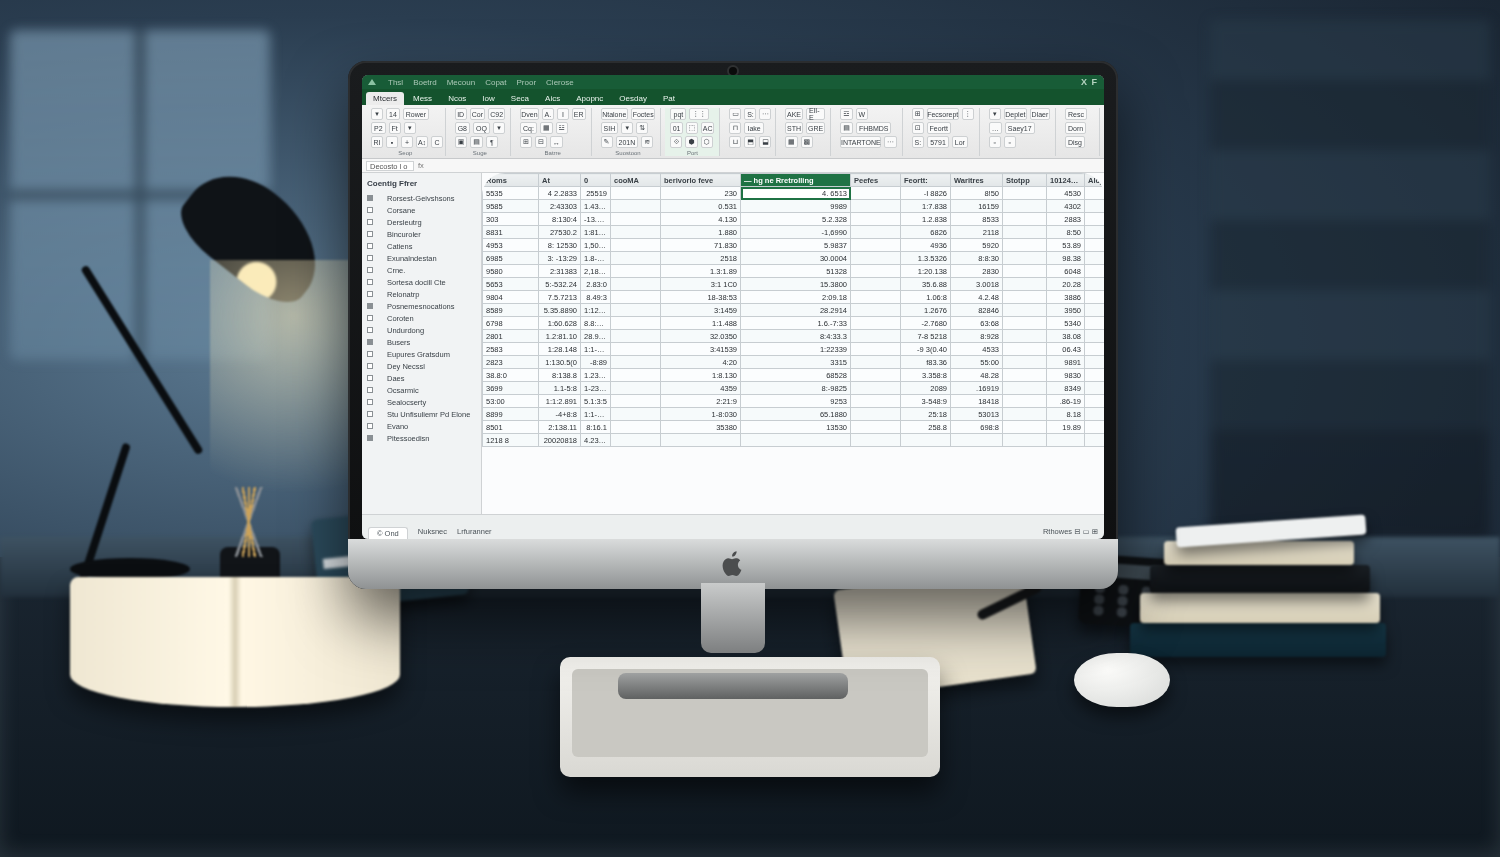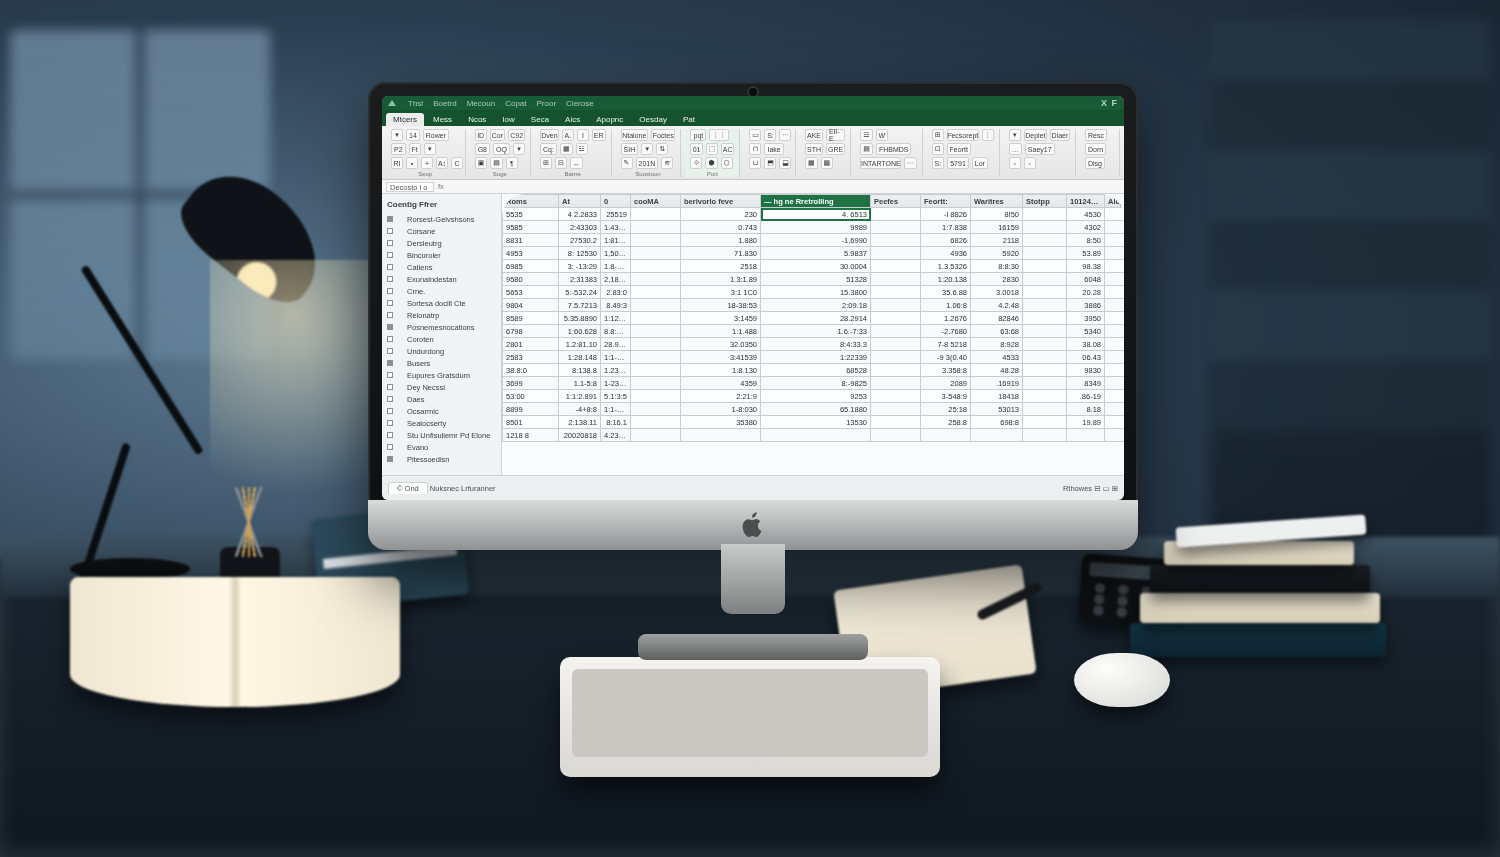--- a/index.html
+++ b/index.html
@@ -79,21 +79,21 @@
   .mouse{position:absolute; right:330px; bottom:150px; width:96px; height:54px; background:radial-gradient(ellipse at 35% 30%, #fdfdfb, #d6d8d6); border-radius:50%/56%; box-shadow:0 10px 16px rgba(0,0,0,.5); filter:blur(.6px);}
   
   .kbd{position:absolute; left:560px; bottom:80px; width:380px; height:120px; background:linear-gradient(#f4f3ef,#d9d8d3); border-radius:10px; box-shadow:0 16px 26px rgba(0,0,0,.55); filter:blur(.6px);}
   .kbd::before{content:""; position:absolute; left:12px; right:12px; top:12px; bottom:20px;
     background:
       linear-gradient(#c9c8c2,#c9c8c2) 0 0/100% 1px repeat-y,
       repeating-linear-gradient(90deg,#e9e8e2 0 22px,#d0cfca 22px 24px),
       repeating-linear-gradient(0deg,#e9e8e2 0 18px,#d0cfca 18px 20px);
     border-radius:6px;}
   
-  .monitor{ position:absolute; left:348px; top:82px; width:770px; height:468px;margin-left:20px; }
+  .monitor{ position:absolute; left:348px; top:61px; width:770px; height:528px; }
   .bezel{ position:absolute; inset:0; background:linear-gradient(#1a1c1e,#0e0f10); border-radius:18px; box-shadow:0 30px 60px rgba(0,0,0,.6), inset 0 0 0 2px #2b2d2f;}
   .screen{ position:absolute; left:14px; right:14px; top:14px; bottom:50px; background:#dfe6ea; border-radius:6px; overflow:hidden; box-shadow: inset 0 0 0 1px #3a3d3f;}
   .chin{position:absolute; left:0; right:0; bottom:0; height:50px; background:linear-gradient(#dadcdc,#8f9293); border-radius:0 0 18px 18px;}
   .logo{position:absolute; left:50%; bottom:12px; transform:translateX(-50%); width:22px; height:26px; }
   .logo svg{width:100%;height:100%;}
   .stand{position:absolute; left:50%; top:100%; transform:translateX(-50%); width:140px; height:110px;}
   .stand .neck{position:absolute; left:50%; top:-6px; transform:translateX(-50%); width:64px; height:70px; background:linear-gradient(#c9cbcb,#7d7f80); border-radius:0 0 10px 10px;}
   .stand .foot{position:absolute; left:50%; bottom:0; transform:translateX(-50%); width:230px; height:26px; background:linear-gradient(#9fa1a1,#5f6161); border-radius:8px;}
   .cam{position:absolute; left:50%; top:6px; transform:translateX(-50%); width:8px; height:8px; background:#0a0b0b; border-radius:50%; box-shadow:0 0 0 2px #2f3132;}
 
@@ -124,21 +124,21 @@
   .nav-item.exp .sq{background:#8a9094;}
   .gridwrap{flex:1; overflow:hidden; position:relative;border-radius:23px;}
   table.grid{border-collapse:collapse; width:100%; table-layout:fixed; font-size:7.5px;}
   .grid th, .grid td{border:1px solid #c7cdd1; padding:1.5px 3px; height:13px; overflow:hidden; white-space:nowrap; text-overflow:ellipsis;}
   .grid thead th{background:linear-gradient(#eef1f2,#e2e6e8); color:#3a4147; font-weight:600; position:sticky; top:0; text-align:left;}
   .grid thead th.sel{background:#1f7244; color:#fff;}
   .grid tbody td{background:#f6fafb; text-align:right; font-variant-numeric:tabular-nums;}
   .grid tbody td:first-child{text-align:left;}
   .grid tbody tr:nth-child(odd) td{background:#fbfdfe;}
   .grid .selcell{outline:2px solid #1f7244; outline-offset:-2px; background:#fff !important;}
-  .status{height:13px; background:#ecefef; border-top:1px solid #cfd2d4; display:flex; align-items:center; padding:12px 6px; gap:2px; font-size:7.5px; color:#4a5258;}
+  .status{height:13px; background:#ecefef; border-top:1px solid #cfd2d4; display:flex; align-items:flex-start; padding:12px 6px; gap:10px; font-size:7.5px; color:#4a5258;}
   .status .sp{flex:1;}
   .sheet-tab{padding:1px 8px; background:#fff; border:1px solid #cfd2d4; border-bottom:none; border-radius:3px 3px 0 0; font-size:7.5px;}
 
   
   .col-0{width:56px;} .col-1{width:42px;} .col-2{width:30px;} .col-3{width:50px;}
   .col-4{width:80px;} .col-mid{width:110px;} .col-5{width:50px;} .col-6{width:50px;}
   .col-7{width:52px;} .col-8{width:44px;} .col-9{width:38px;} .col-10{width:36px;}
 </style>
 </head>
 <body>
@@ -513,27 +513,41 @@
                       <td class="">8!50</td>
                       <td class=""></td>
                       <td class="">4530</td>
                       <td class=""></td>
                     </tr>
                     <tr>
                       <td class="">9585</td>
                       <td class="">2:43303</td>
                       <td class="">1.4380:</td>
                       <td class=""></td>
-                      <td class="">0.743</td>
+                      <td class="">0.531</td>
                       <td class="">9989</td>
                       <td class=""></td>
                       <td class="">1:7.838</td>
                       <td class="">16159</td>
                       <td class=""></td>
                       <td class="">4302</td>
+                      <td class=""></td>
+                    </tr>
+                    <tr>
+                      <td class="">303</td>
+                      <td class="">8:130:4</td>
+                      <td class="">-13.5CK</td>
+                      <td class=""></td>
+                      <td class="">4.130</td>
+                      <td class="">5.2.328</td>
+                      <td class=""></td>
+                      <td class="">1.2.838</td>
+                      <td class="">8533</td>
+                      <td class=""></td>
+                      <td class="">2883</td>
                       <td class=""></td>
                     </tr>
                     <tr>
                       <td class="">8831</td>
                       <td class="">27530.2</td>
                       <td class="">1:81:38</td>
                       <td class=""></td>
                       <td class="">1.880</td>
                       <td class="">-1,6990</td>
                       <td class=""></td>
@@ -660,20 +674,34 @@
                       <td class="">1:28.148</td>
                       <td class="">1:1-5:9</td>
                       <td class=""></td>
                       <td class="">3:41539</td>
                       <td class="">1:22339</td>
                       <td class=""></td>
                       <td class="">-9 3(0.40</td>
                       <td class="">4533</td>
                       <td class=""></td>
                       <td class="">06.43</td>
+                      <td class=""></td>
+                    </tr>
+                    <tr>
+                      <td class="">2823</td>
+                      <td class="">1:130.5(0</td>
+                      <td class="">-8:89</td>
+                      <td class=""></td>
+                      <td class="">4:20</td>
+                      <td class="">3315</td>
+                      <td class=""></td>
+                      <td class="">f83.36</td>
+                      <td class="">55:00</td>
+                      <td class=""></td>
+                      <td class="">9891</td>
                       <td class=""></td>
                     </tr>
                     <tr>
                       <td class="">38.8:0</td>
                       <td class="">8:138.8</td>
                       <td class="">1.231:20</td>
                       <td class=""></td>
                       <td class="">1:8.130</td>
                       <td class="">68528</td>
                       <td class=""></td>

